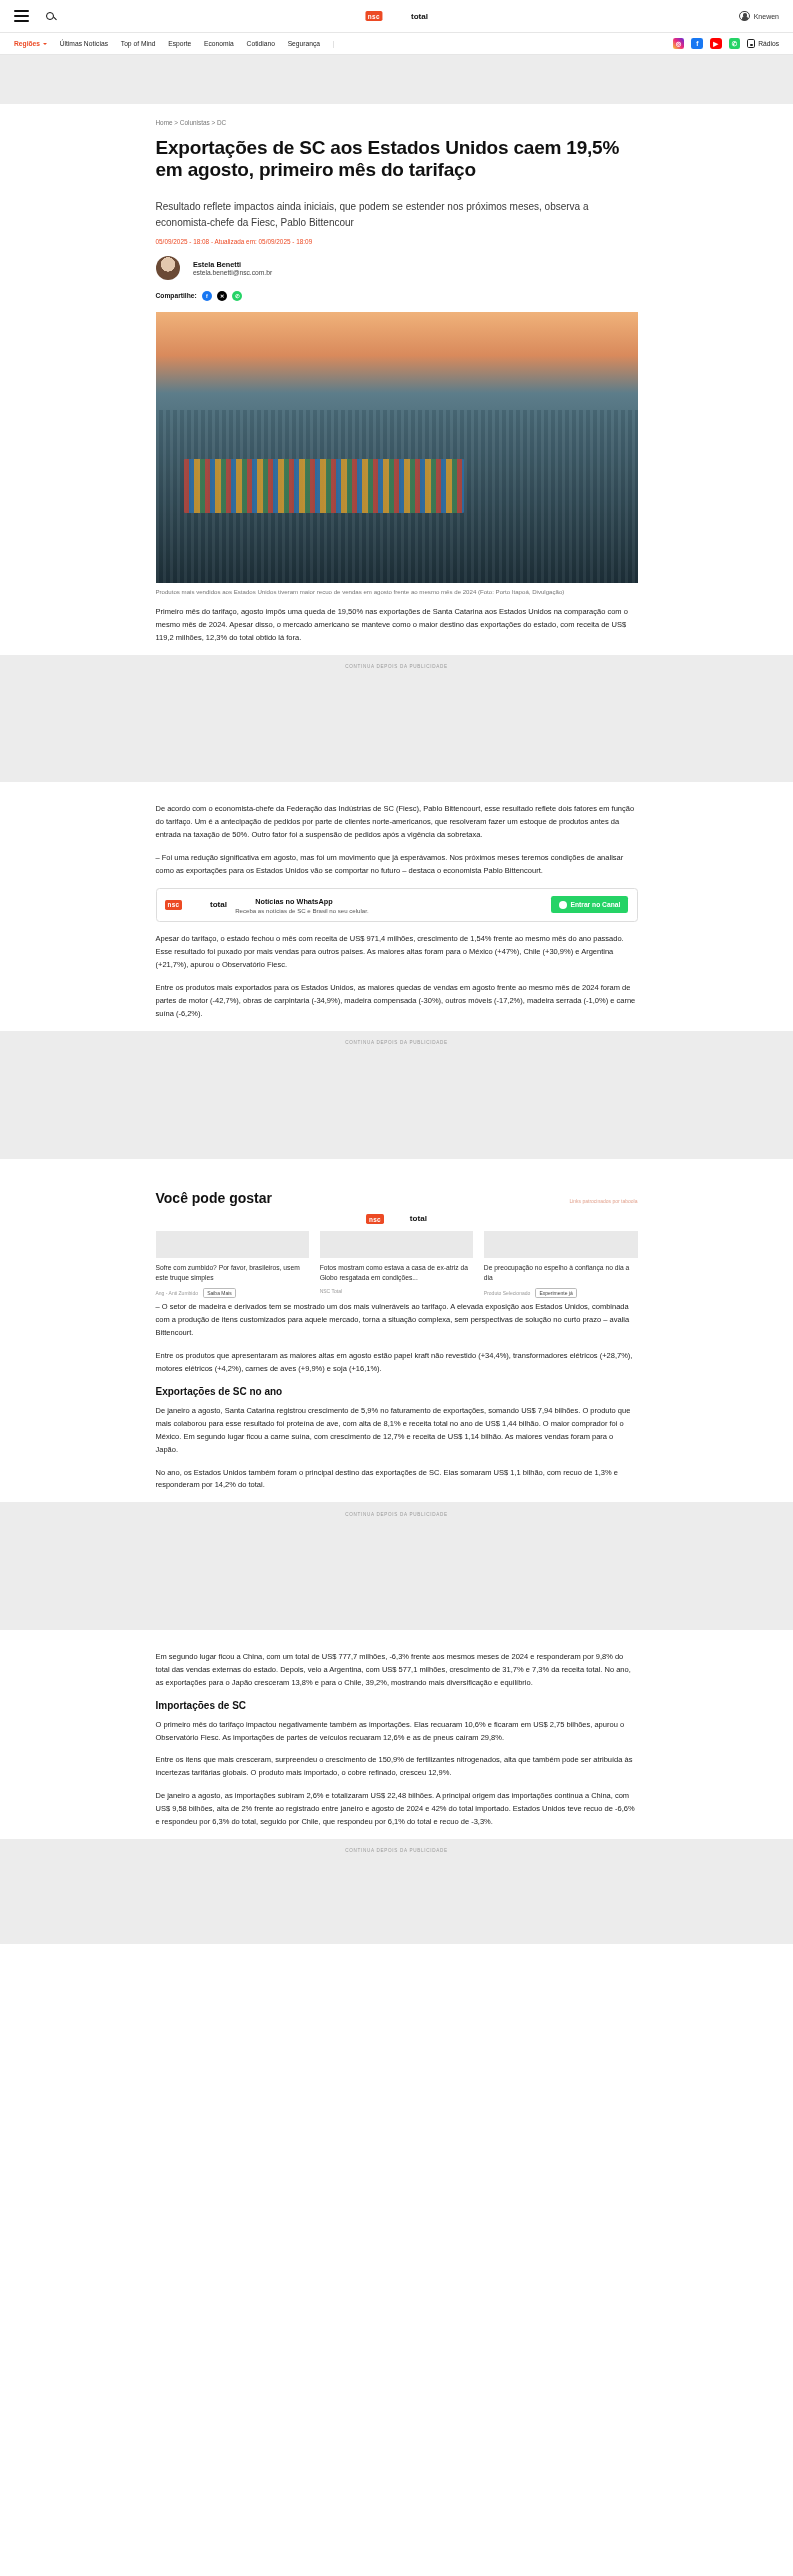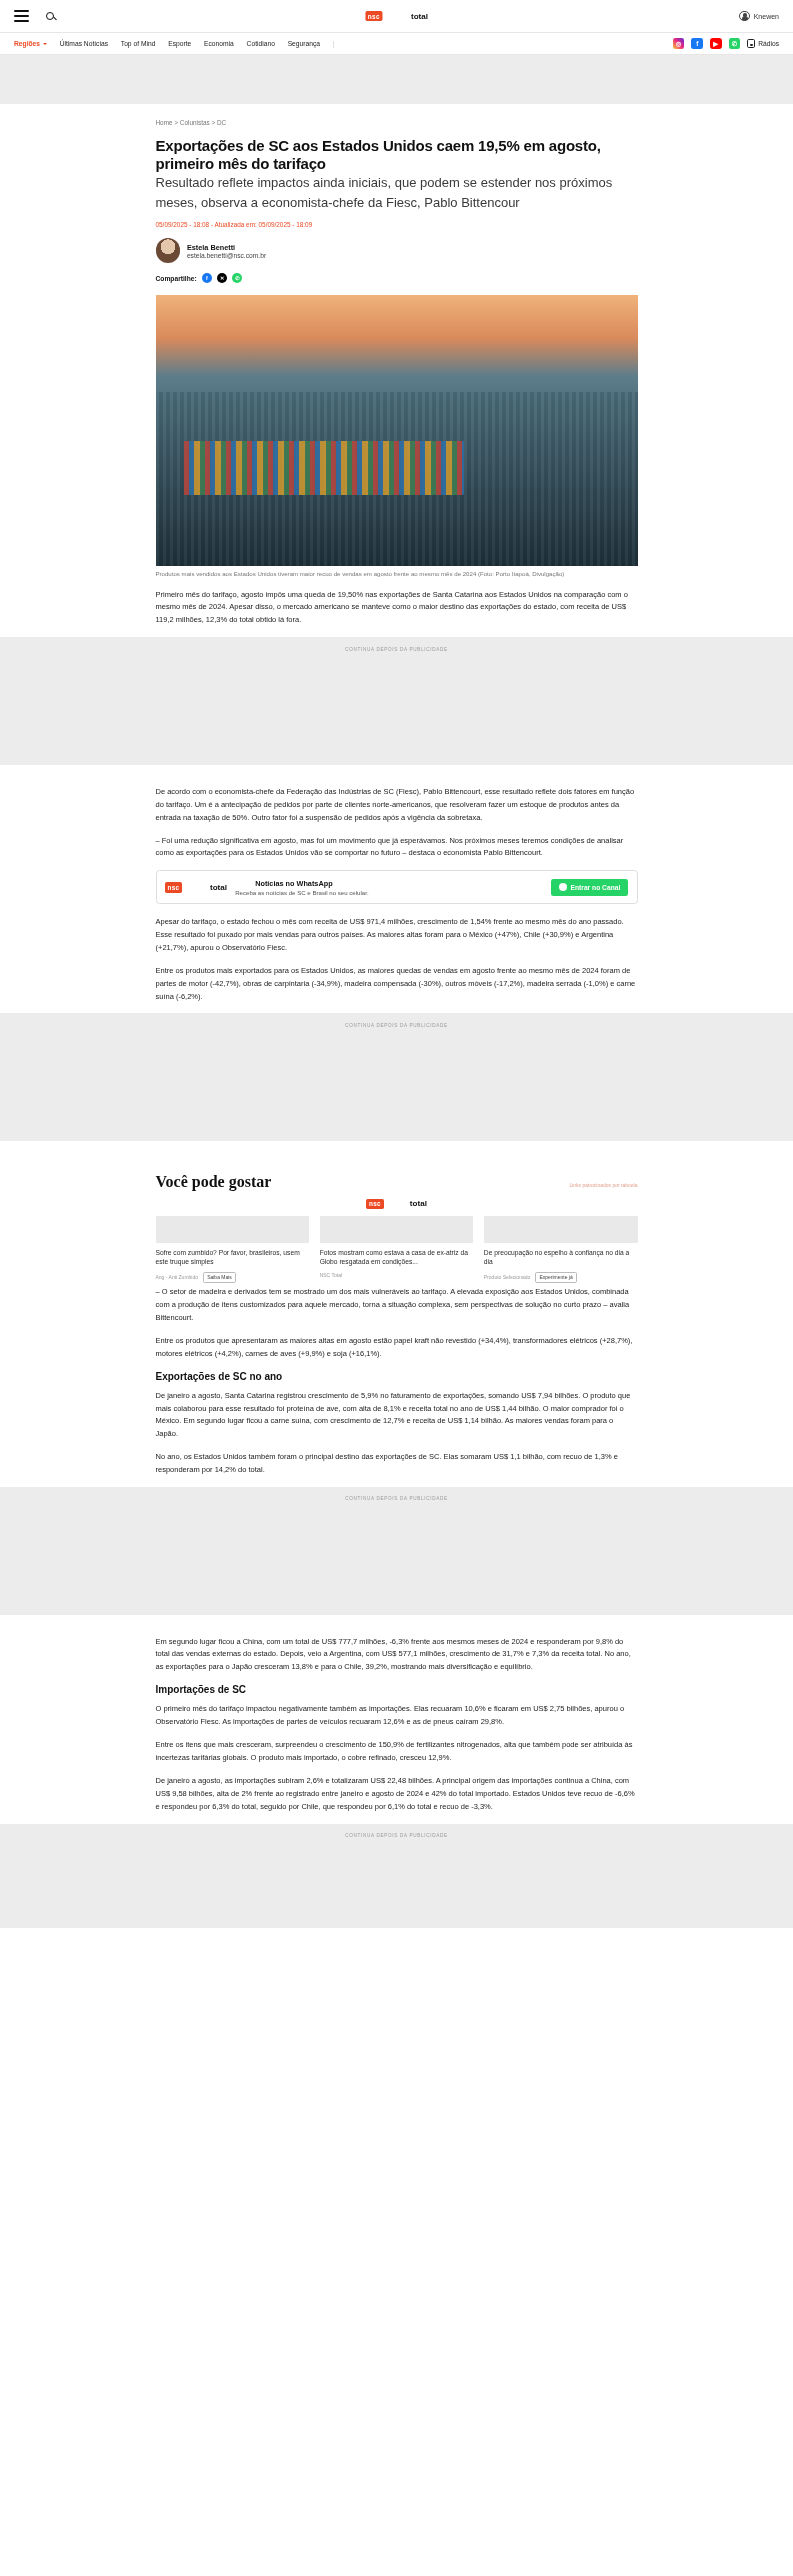--- a/index.html
+++ b/index.html
@@ -110,28 +110,28 @@
   .page-bg { background: #fff; }
   .article {
     width: 482px;
     margin: 0 auto;
     padding-top: 15px;
   }
   .breadcrumb {
     font-size: 6.4px; color: #777; margin-bottom: 10.5px; margin-left: 0;
   }
   h1.title {
-    font-size: 15px; line-height: 1.2; font-weight: bold; color: #111;
-    letter-spacing: -0.2px; margin-bottom: 0;
+    font-size: 19px; line-height: 1.2; font-weight: bold; color: #111;
+    letter-spacing: -0.2px; margin-bottom: 17px;
   }
   .subtitle {
-    font-size: 13px; line-height: 1.55; color: #3a3a3a; margin-bottom: 8.1px;
+    font-size: 10px; line-height: 1.55; color: #3a3a3a; margin-bottom: 8.1px;
   }
   .datestamp { font-size: 6.4px; color: #ec4a24; margin-bottom: 10.5px; }
-  .author-row { display: flex; align-items: center; gap: 7px; margin-bottom: 10.5px; }
+  .author-row { display: flex; align-items: center; gap: 13px; margin-bottom: 10.5px; }
   .avatar {
     width: 24.4px; height: 24.4px; border-radius: 50%;
     background: #c9b7a4;
     background-image: radial-gradient(circle at 50% 35%, #e3c8ae 0 36%, transparent 37%),
                       linear-gradient(#6b4a35, #6b4a35);
     overflow: hidden; flex: none;
   }
   .author-name { font-size: 7.3px; font-weight: bold; color: #111; }
   .author-mail { font-size: 6.7px; color: #444; }
   .share-row { display:flex; align-items:center; gap:5.2px; margin-bottom: 11.6px; }
@@ -196,21 +196,21 @@
   .wa-btn {
     background:#25d366; color:#fff; font-size:6.7px; font-weight:bold;
     padding: 4.6px 8.1px; border-radius: 2.3px; display:flex; align-items:center; gap:3.5px;
     border: none; cursor: pointer; white-space: nowrap;
   }
   .wa-btn .dot { width:8.1px;height:8.1px;border-radius:50%;background:#fff;display:inline-block;}
 
   
   .rec-block { padding: 10.5px 0 3.5px; }
   .rec-head { display:flex; align-items:baseline; }
-  .rec-title { font-size: 16px; font-weight: bold; color:#111;font-family:Liberation Serif, serif; }
+  .rec-title { font-size: 14px; font-weight: bold; color:#111; }
   .rec-note { margin-left:auto; font-size: 5px; color:#e2a38f; }
   .rec-logo-row { display:flex; justify-content:center; padding: 8.1px 0 7px; }
   .rec-grid { display:flex; gap: 10.5px; }
   .rec-card { flex:1; }
   .rec-thumb { width:100%; height: 27px; background:#e9e9e9; }
   .rec-text { font-size: 6.7px; line-height:1.45; color:#2a2a2a; margin-top:4.6px; }
   .rec-meta { font-size: 5px; color:#9a9a9a; margin-top:5.2px; display:flex; align-items:center; gap:4.6px;}
   .rec-chip {
     border:0.6px solid #bbb; border-radius:1.7px; padding:1.2px 3.5px; font-size:5px; color:#444;
   }

